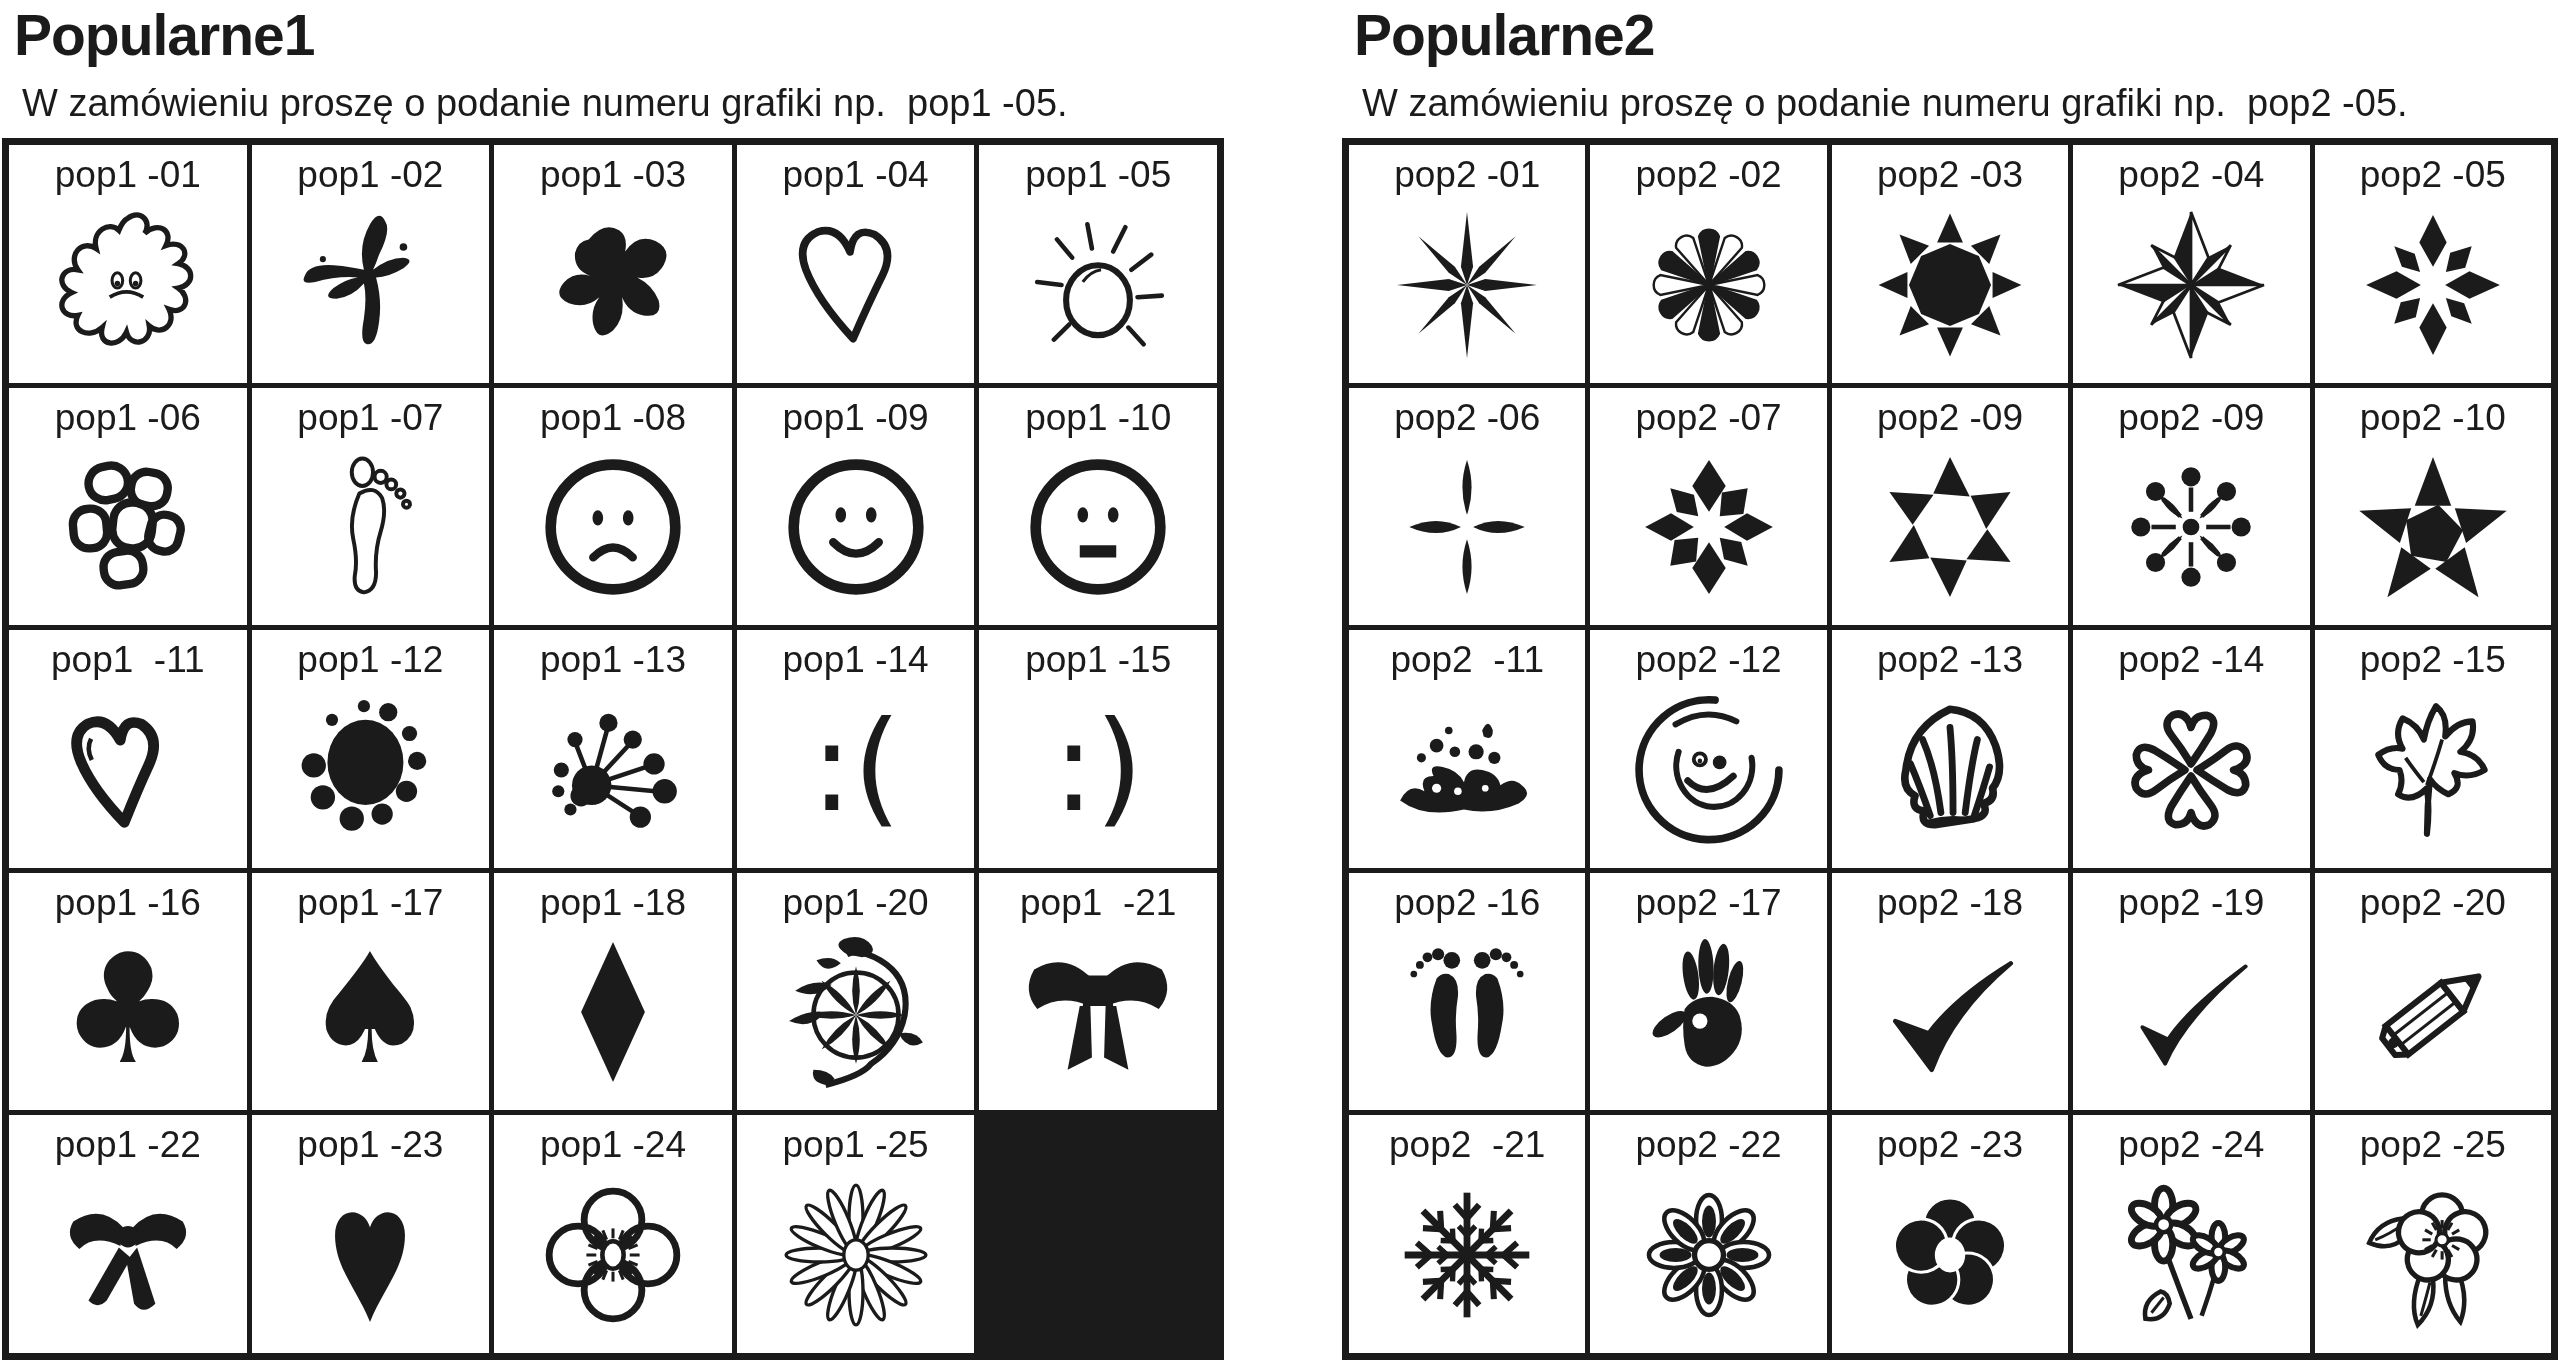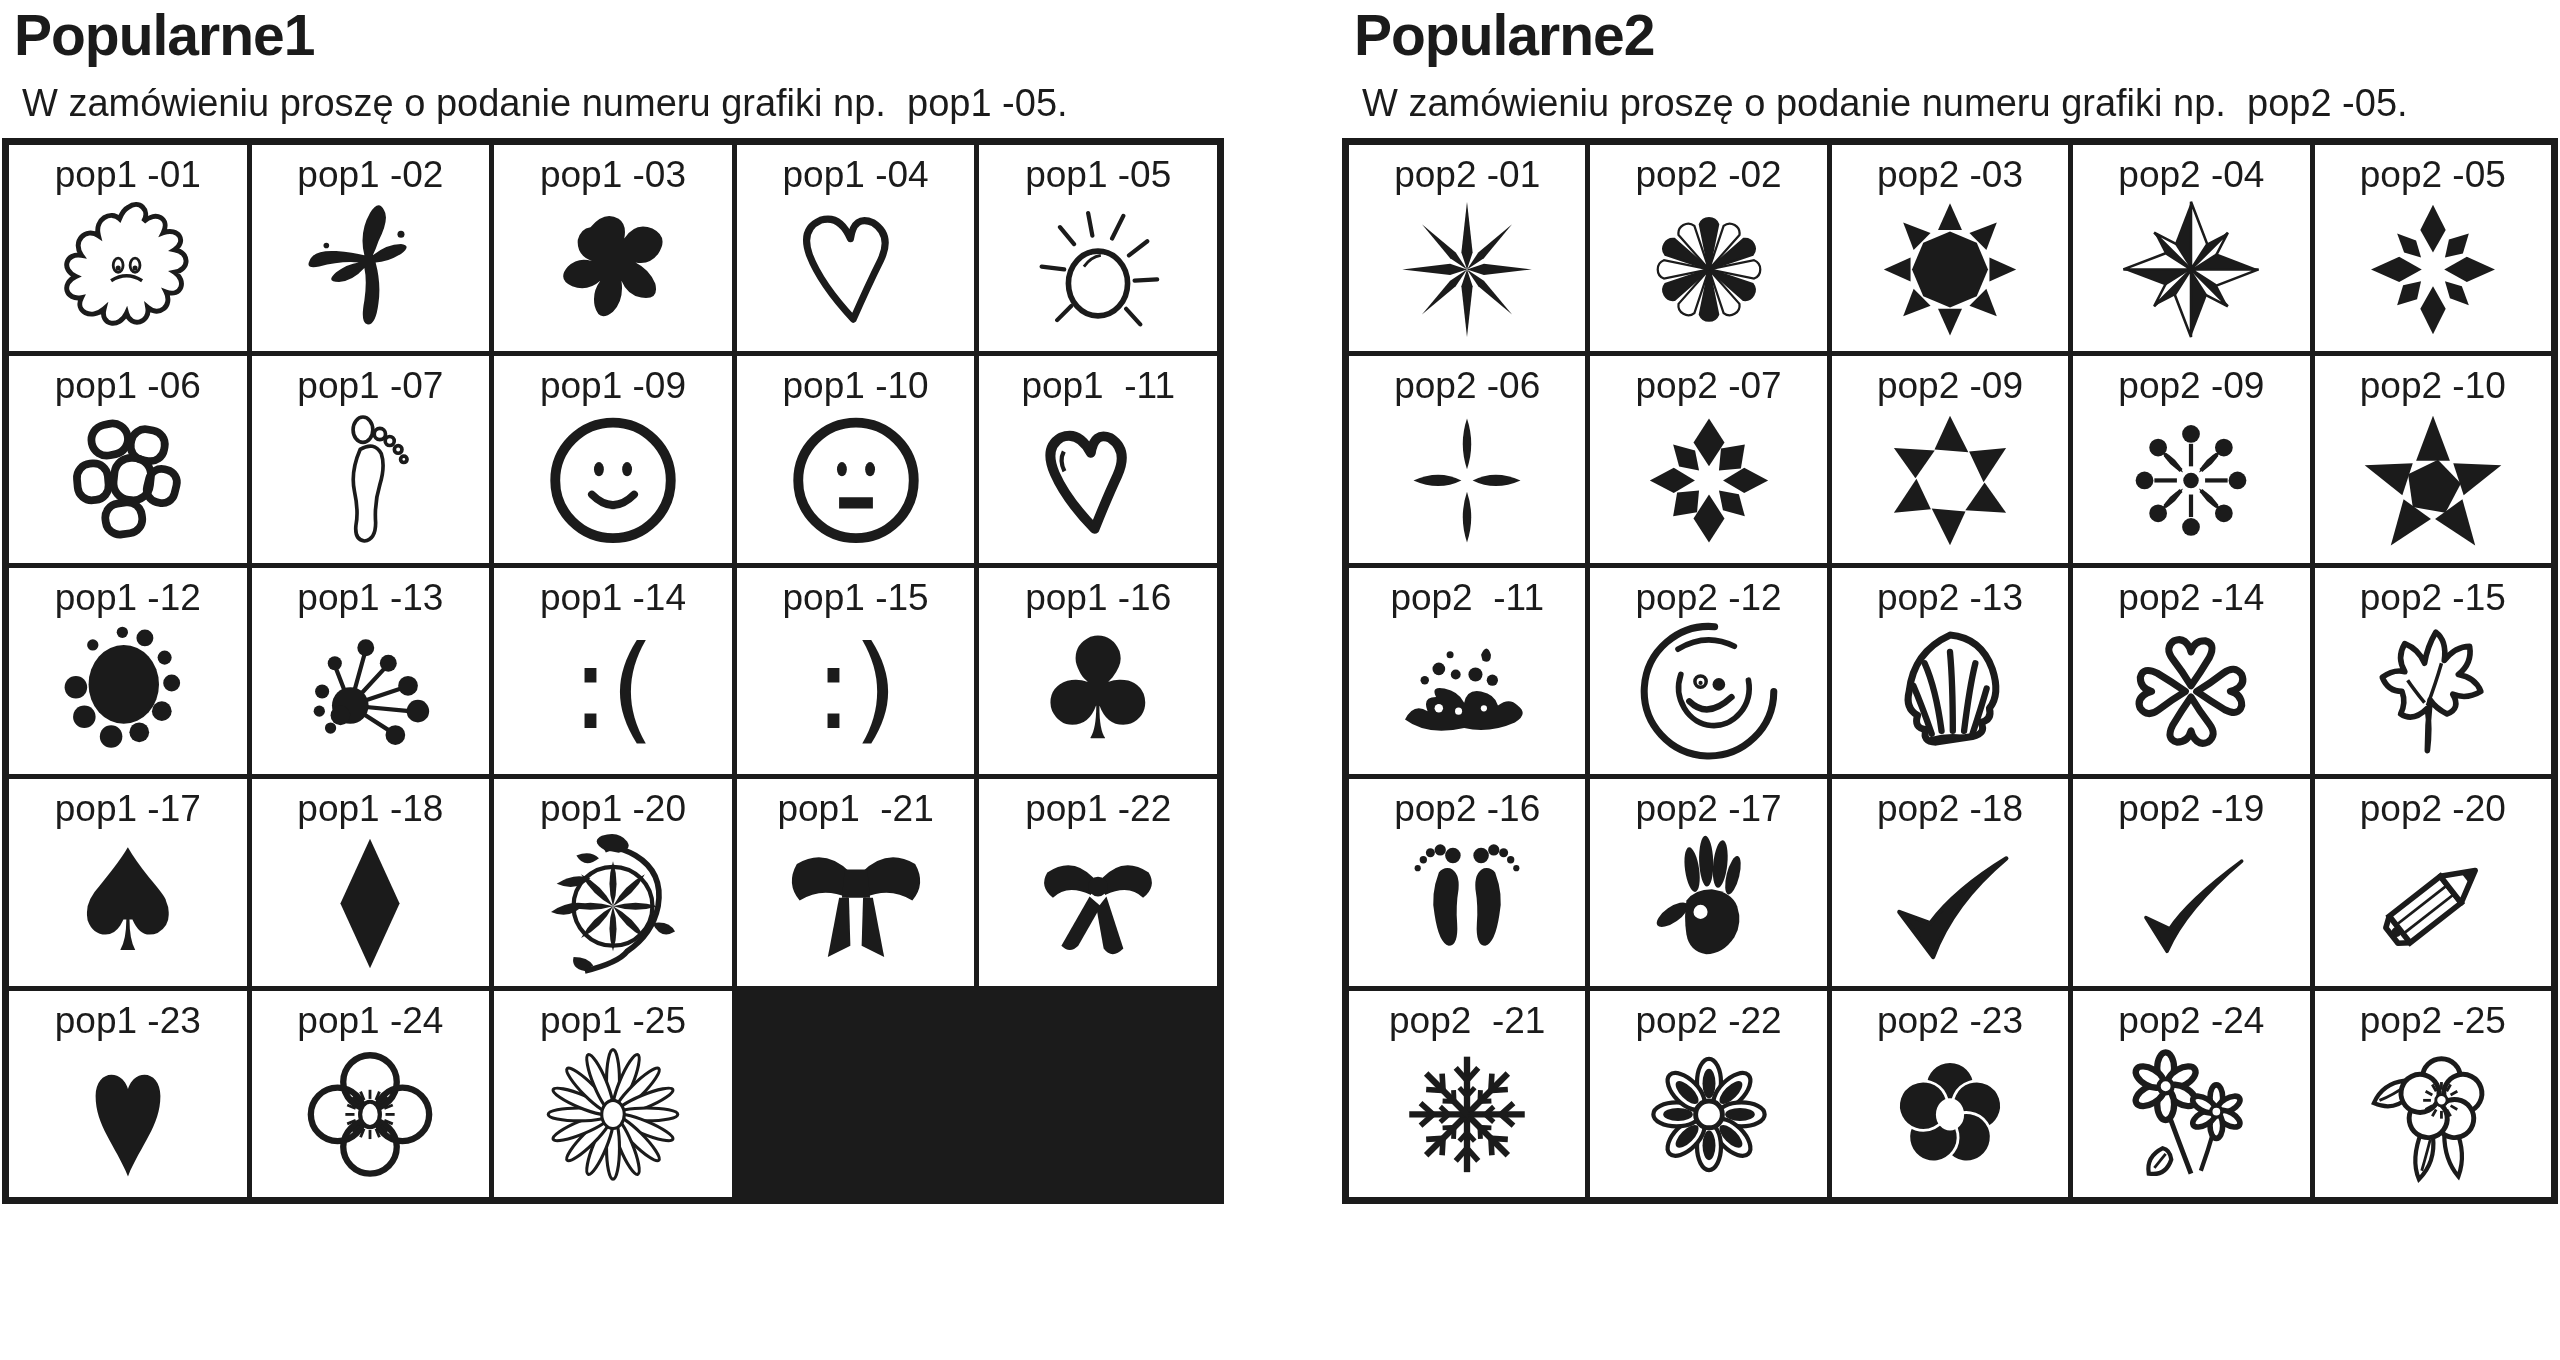--- a/index.html
+++ b/index.html
@@ -1,21 +1,21 @@
 <!DOCTYPE html>
 <html><head>
 <meta charset="utf-8">
 <style>
   html,body{margin:0;padding:0;}
   body{
     width:2560px;height:1360px;background:#ffffff;
     font-family:"Liberation Sans", sans-serif;color:#1b1b1b;
     position:relative;overflow:hidden;
   }
-  .panel{position:absolute;top:0;height:1204px;}
+  .panel{position:absolute;top:0;height:1360px;}
   .panel.left{left:2px;width:1222px;}
   .panel.right{left:1342px;width:1216px;}
   .title{
     position:absolute;top:2px;left:12px;margin:0;
     font-size:57px;font-weight:bold;letter-spacing:-1px;white-space:pre;
   }
   .subtitle{
     position:absolute;top:74px;left:12px;margin:8px;
     font-size:38px;white-space:pre;
   }
@@ -123,20 +123,31 @@
    <ellipse cx="45" cy="14" rx="7" ry="9"></ellipse>
    <circle cx="57" cy="17" r="4"></circle>
                 <circle cx="64" cy="22" r="3.2"></circle>
                 <circle cx="70" cy="28" r="2.7"></circle>
                 <circle cx="74" cy="35" r="2.3"></circle>
               </g>
             </svg>
           </div>
         </div>
         <div class="cell">
+          <div class="cell-label">pop1 -08</div>
+          <div class="cell-icon">
+            <svg viewBox="0 0 100 100" xmlns="http://www.w3.org/2000/svg">
+              <circle cx="50" cy="50" r="41" fill="none" stroke="#1b1b1b" stroke-width="7"></circle>
+   <ellipse cx="40" cy="44" rx="3.5" ry="5" fill="#1b1b1b"></ellipse>
+              <ellipse cx="60" cy="44" rx="3.5" ry="5" fill="#1b1b1b"></ellipse>
+   <path d="M37 70 Q50 57 63 70" fill="none" stroke="#1b1b1b" stroke-width="5.5" stroke-linecap="round"></path>
+            </svg>
+          </div>
+        </div>
+        <div class="cell">
           <div class="cell-label">pop1 -09</div>
           <div class="cell-icon">
             <svg viewBox="0 0 100 100" xmlns="http://www.w3.org/2000/svg">
               <circle cx="50" cy="50" r="41" fill="none" stroke="#1b1b1b" stroke-width="7"></circle>
    <ellipse cx="40" cy="42" rx="3.5" ry="5" fill="#1b1b1b"></ellipse>
               <ellipse cx="60" cy="42" rx="3.5" ry="5" fill="#1b1b1b"></ellipse>
    <path d="M35 60 Q50 75 65 60" fill="none" stroke="#1b1b1b" stroke-width="5.5" stroke-linecap="round"></path>
             </svg>
           </div>
         </div>

